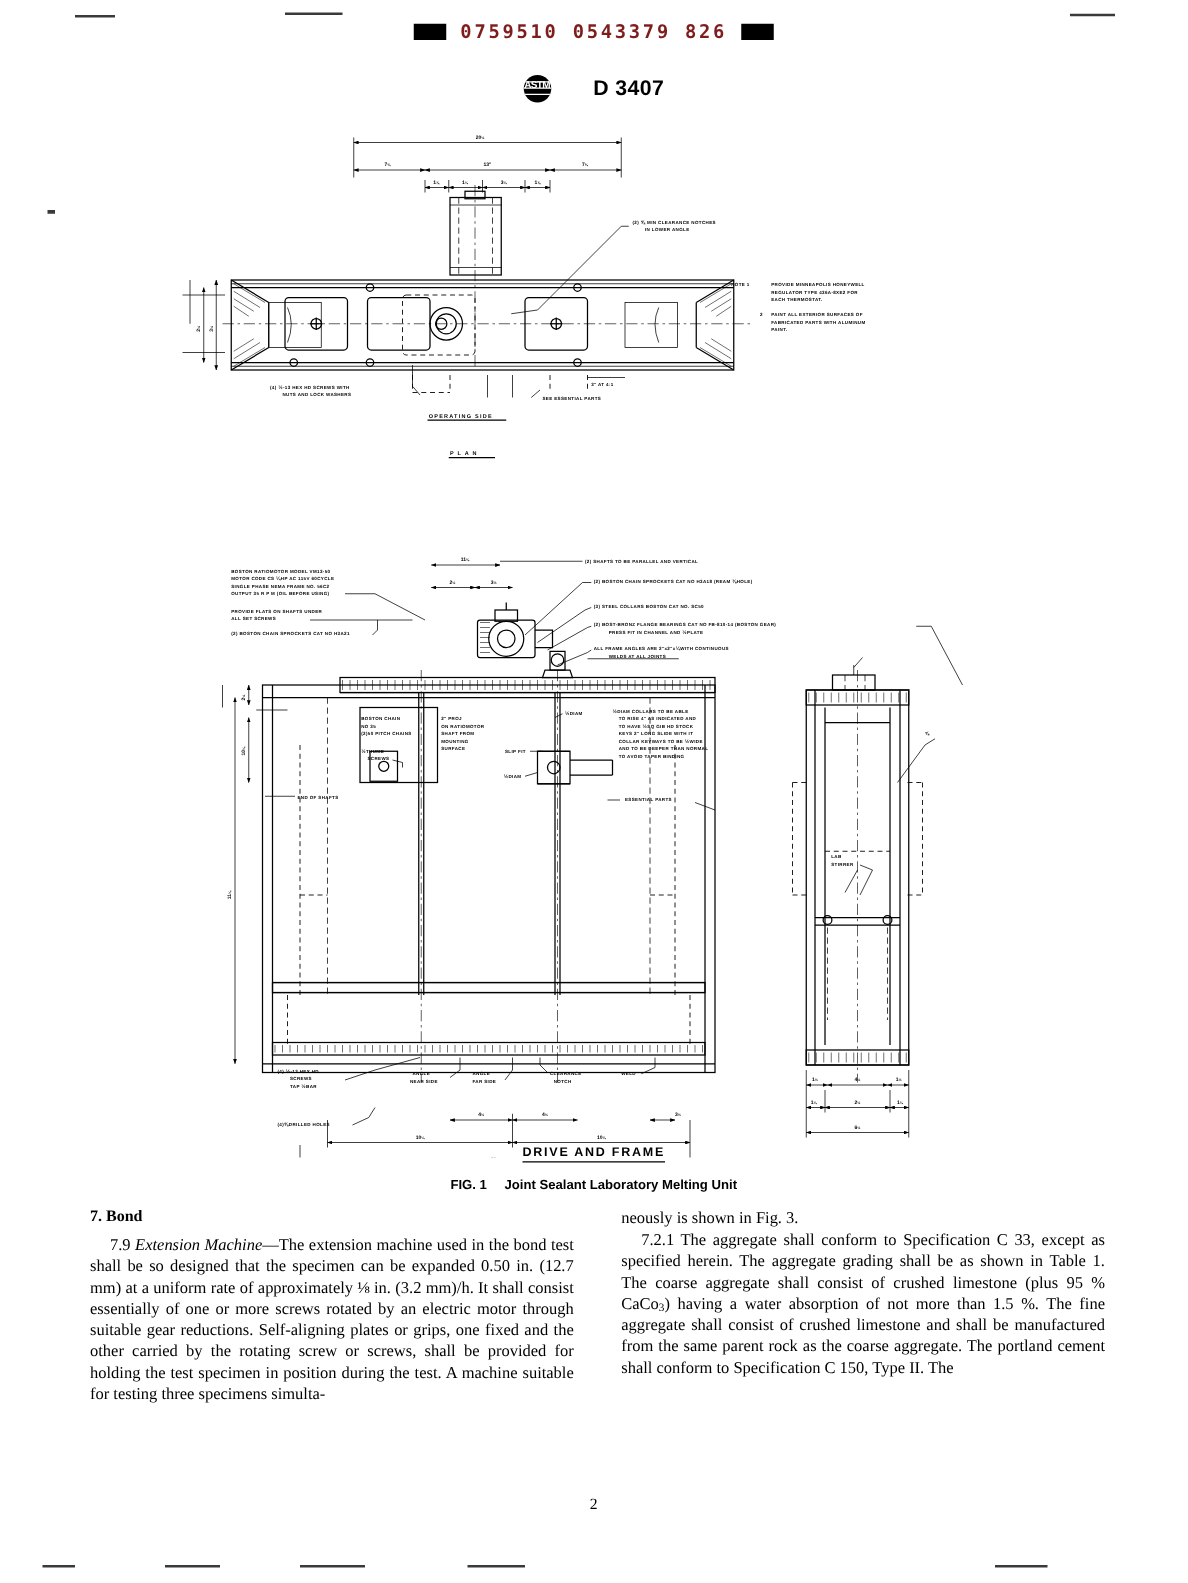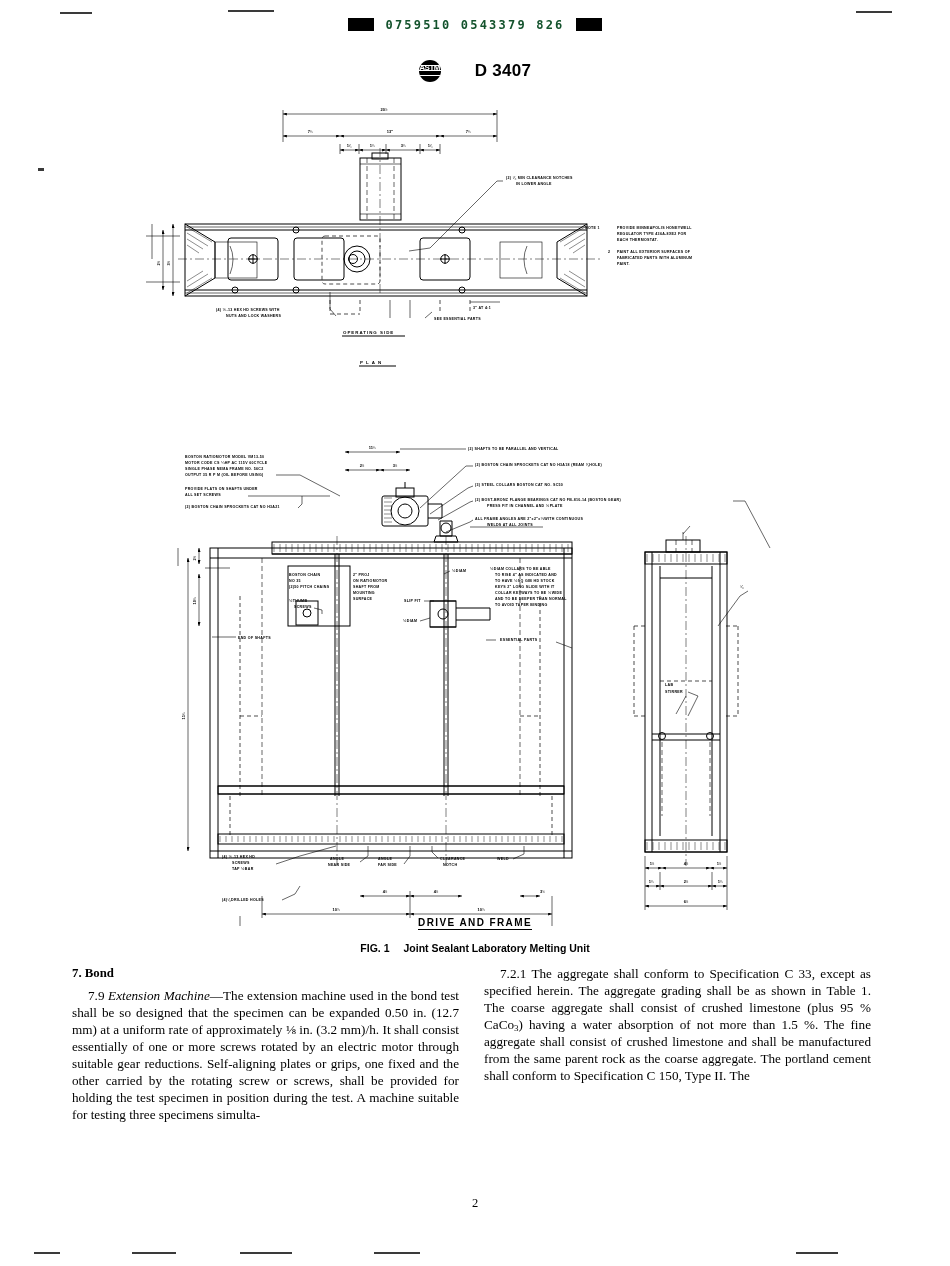--- a/index.html
+++ b/index.html
@@ -9,21 +9,21 @@
   
   .crop{position:absolute;background:#3a3a3a;}
   .crop.h{height:2px;}
   .crop.v{width:2px;}
 
   
   #barcode-row{position:absolute;top:18px;left:0;width:950px;
     display:flex;justify-content:center;align-items:center;gap:11px;}
   .bc-block{width:26px;height:13px;background:#000;}
   #barcode-digits{font-family:"DejaVu Sans Mono",monospace;font-weight:bold;
-    font-size:12px;letter-spacing:2.2px;color:#14532d;line-height:1;}
+    font-size:15px;letter-spacing:2.2px;color:#7f1d1d;line-height:1;}
 
   
   #designation-row{position:absolute;top:60px;left:0;width:950px;
     display:flex;justify-content:center;align-items:center;gap:8px;}
   #astm-logo{width:22px;height:22px;border-radius:50%;background:#000;
     position:relative;overflow:hidden;}
   #astm-logo .bar{position:absolute;left:0;width:100%;height:1.6px;background:#fff;}
   #astm-logo .bar:nth-child(1){top:4.5px;}
   #astm-logo .bar:nth-child(2){top:9.5px;}
   #astm-logo .bar:nth-child(3){top:14.5px;}
@@ -36,21 +36,21 @@
   
   #figure{position:absolute;top:96px;left:0;width:950px;height:830px;}
   #figure svg{display:block;}
 
   .ttl{font-family:"Liberation Sans",sans-serif;font-weight:bold;
        letter-spacing:1.1px;font-size:9px;}
   .cap{font-family:"Liberation Sans",sans-serif;font-weight:bold;font-size:10.5px;}
 
   
   #body-columns{position:absolute;top:966px;left:72px;width:812px;
-    display:flex;gap:25px;}
+    display:flex;gap:38px;}
   .col{width:387px;}
   .sec-head{font-family:"Liberation Serif",serif;font-weight:bold;
     font-size:12.8px;margin:0 0 7px 0;}
   .para{font-size:13.2px;line-height:1.285;text-align:justify;margin:0 0 1px 0;
         text-indent:16px;hyphens:none;}
   .para.noind{text-indent:0;}
   .para em{font-style:italic;}
   sub{font-size:9px;vertical-align:baseline;position:relative;top:2px;}
 
   #page-number{position:absolute;top:1196px;left:0;width:950px;text-align:center;
@@ -504,20 +504,21 @@
 
   <div class="col">
     <h3 class="sec-head">7. Bond</h3>
     <p class="para">
       <span>7.9</span>
       <em>Extension Machine</em><span>—The extension machine used in the bond test shall be so designed that the specimen can be expanded 0.50 in. (12.7 mm) at a uniform rate of approximately ⅛ in. (3.2 mm)/h. It shall consist essentially of one or more screws rotated by an electric motor through suitable gear reductions. Self-aligning plates or grips, one fixed and the other carried by the rotating screw or screws, shall be provided for holding the test specimen in position during the test. A machine suitable for testing three specimens simulta-</span>
     </p>
   </div>
 
   <div class="col">
+    <p class="para noind">neously is shown in Fig. 3.</p>
     <p class="para">
       <span>7.2.1</span>
       <span>The aggregate shall conform to Specification C 33, except as specified herein. The aggregate grading shall be as shown in Table 1. The coarse aggregate shall consist of crushed limestone (plus 95 % CaCo</span><sub>3</sub><span>) having a water absorption of not more than 1.5 %. The fine aggregate shall consist of crushed limestone and shall be manufactured from the same parent rock as the coarse aggregate. The portland cement shall conform to Specification C 150, Type II. The</span>
     </p>
   </div>
 </div>
 
 <div id="page-number">2</div>
 
 </body></html>

